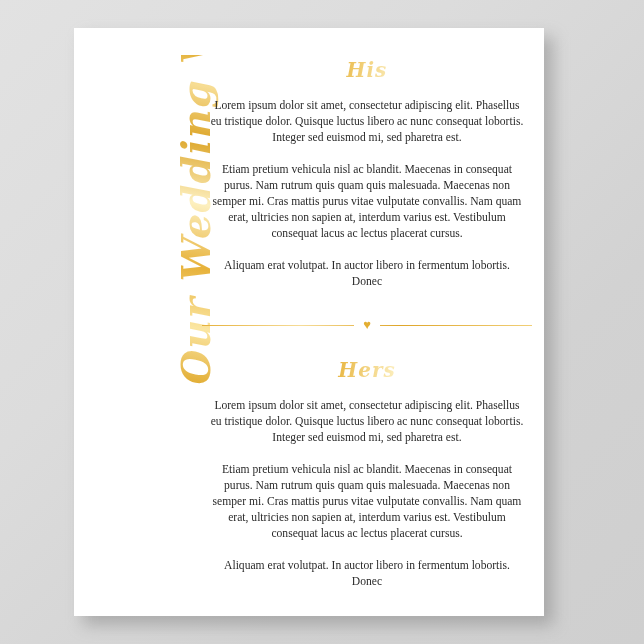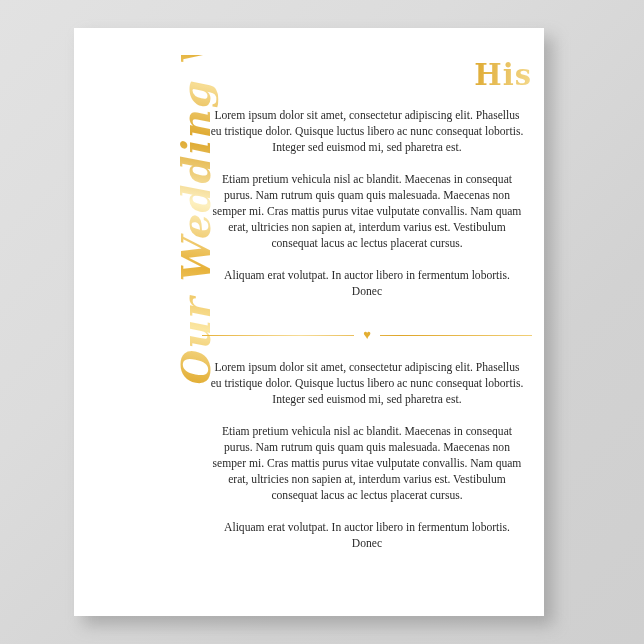--- a/index.html
+++ b/index.html
@@ -68,24 +68,25 @@
   }
   
   .content {
     position: absolute;
     left: 128px;
     top: 0;
     width: 330px;
     height: 588px;
   }
   .section-heading {
-    text-align: right;
+    text-align: center;
     font-family: "DejaVu Serif", serif;
+    font-style: italic;
     font-weight: bold;
-    font-size: 29px;
+    font-size: 20px;
     letter-spacing: 1px;
     background-image: linear-gradient(100deg, #dfa62a 0%, #fbe7a6 20%, #e8b43c 40%, #fdf2c6 60%, #dda72c 80%, #f4d98d 100%);
     -webkit-background-clip: text;
     background-clip: text;
     -webkit-text-fill-color: transparent;
     color: transparent;
   }
   .his-heading { margin-top: 30px; }
   .hers-heading { margin-top: 24px; }
   .vows {
@@ -151,20 +152,21 @@
           <p>Lorem ipsum dolor sit amet, consectetur adipiscing elit. Phasellus eu tristique dolor. Quisque luctus libero ac nunc consequat lobortis. Integer sed euismod mi, sed pharetra est.</p>
           <p>Etiam pretium vehicula nisl ac blandit. Maecenas in consequat purus. Nam rutrum quis quam quis malesuada. Maecenas non semper mi. Cras mattis purus vitae vulputate convallis. Nam quam erat, ultricies non sapien at, interdum varius est. Vestibulum consequat lacus ac lectus placerat cursus.</p>
           <p>Aliquam erat volutpat. In auctor libero in fermentum lobortis. Donec</p>
         </div>
 
         <div class="divider">
           <div class="rule"></div>
           <div class="heart">♥</div>
         </div>
 
+        <div class="section-heading hers-heading">Hers</div>
 
         <div class="vows">
           <p>Lorem ipsum dolor sit amet, consectetur adipiscing elit. Phasellus eu tristique dolor. Quisque luctus libero ac nunc consequat lobortis. Integer sed euismod mi, sed pharetra est.</p>
           <p>Etiam pretium vehicula nisl ac blandit. Maecenas in consequat purus. Nam rutrum quis quam quis malesuada. Maecenas non semper mi. Cras mattis purus vitae vulputate convallis. Nam quam erat, ultricies non sapien at, interdum varius est. Vestibulum consequat lacus ac lectus placerat cursus.</p>
           <p>Aliquam erat volutpat. In auctor libero in fermentum lobortis. Donec</p>
         </div>
 
       </div>
     </div>
   </div>

